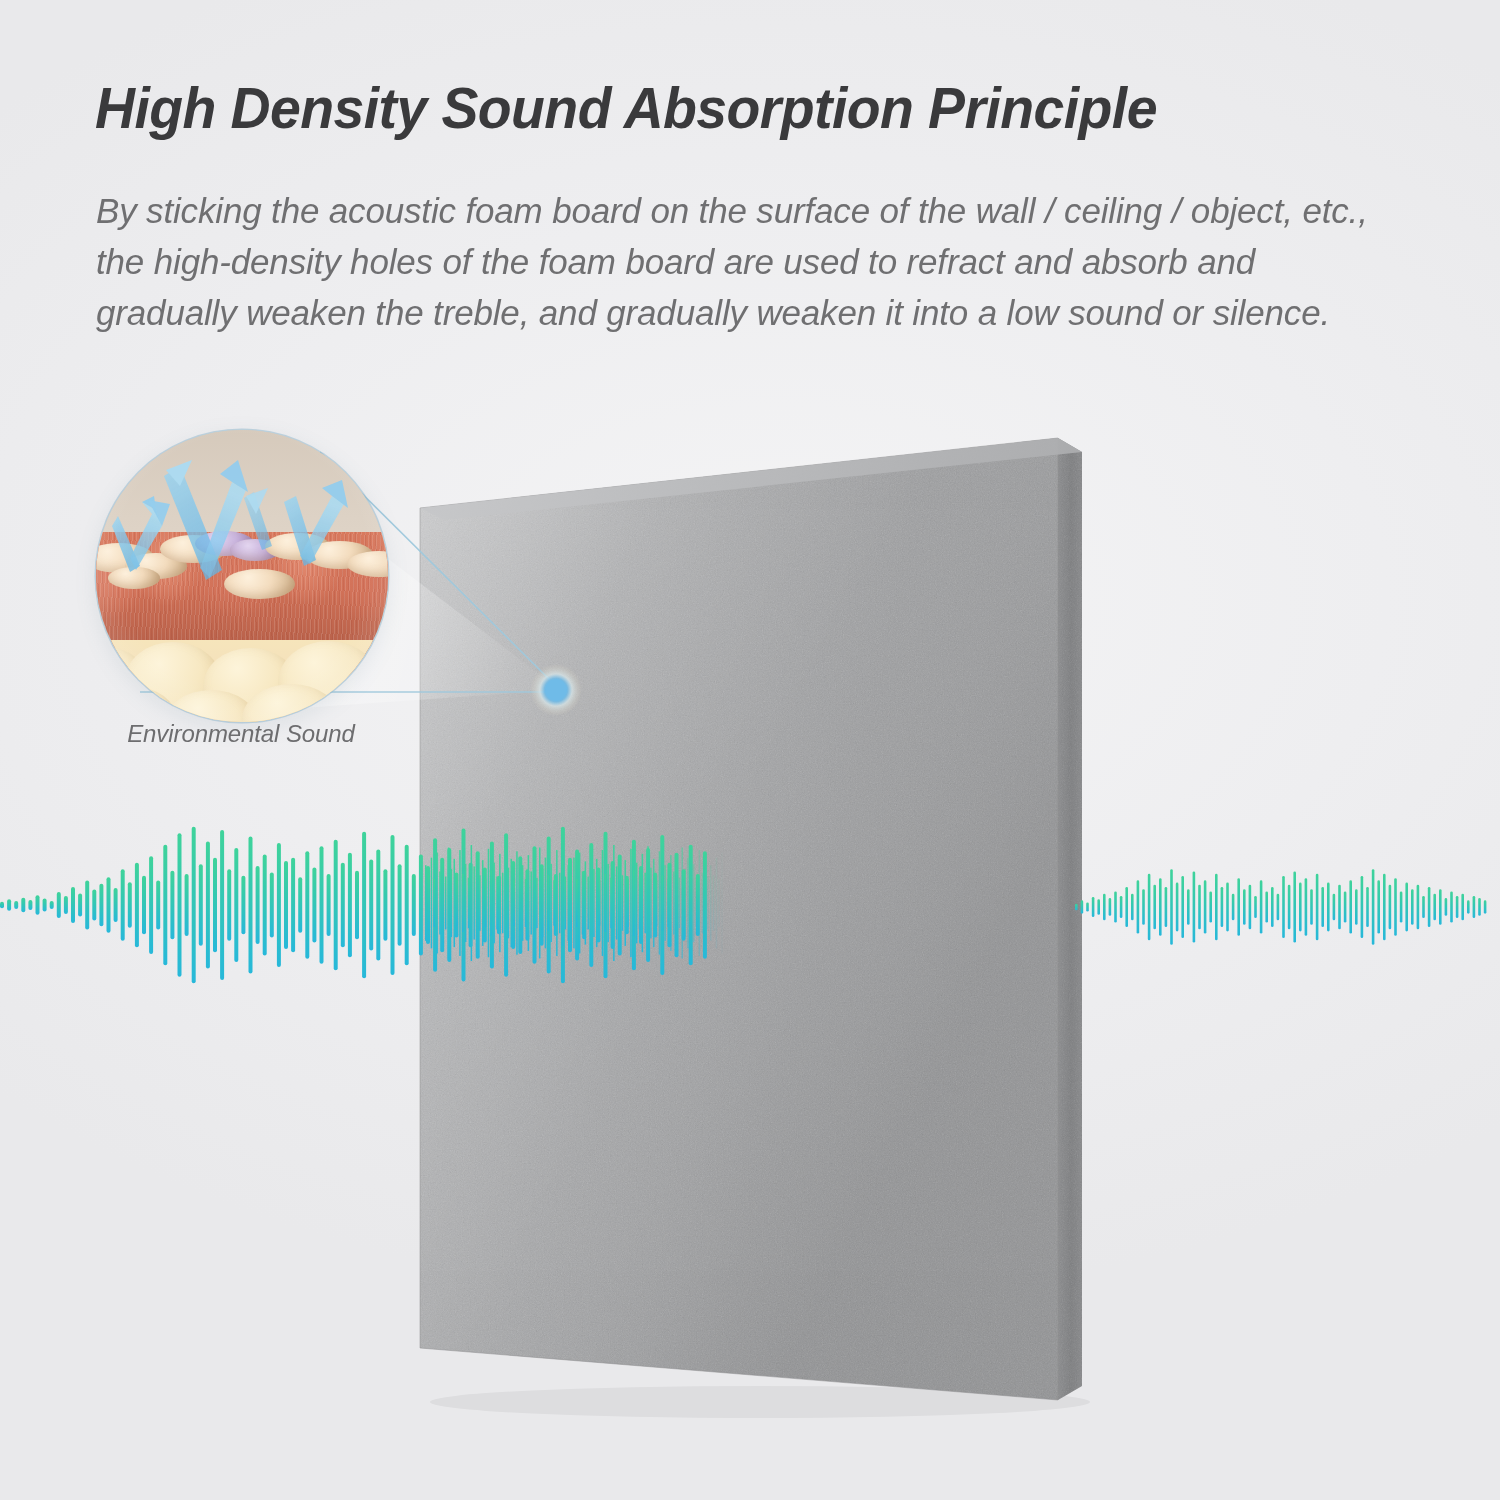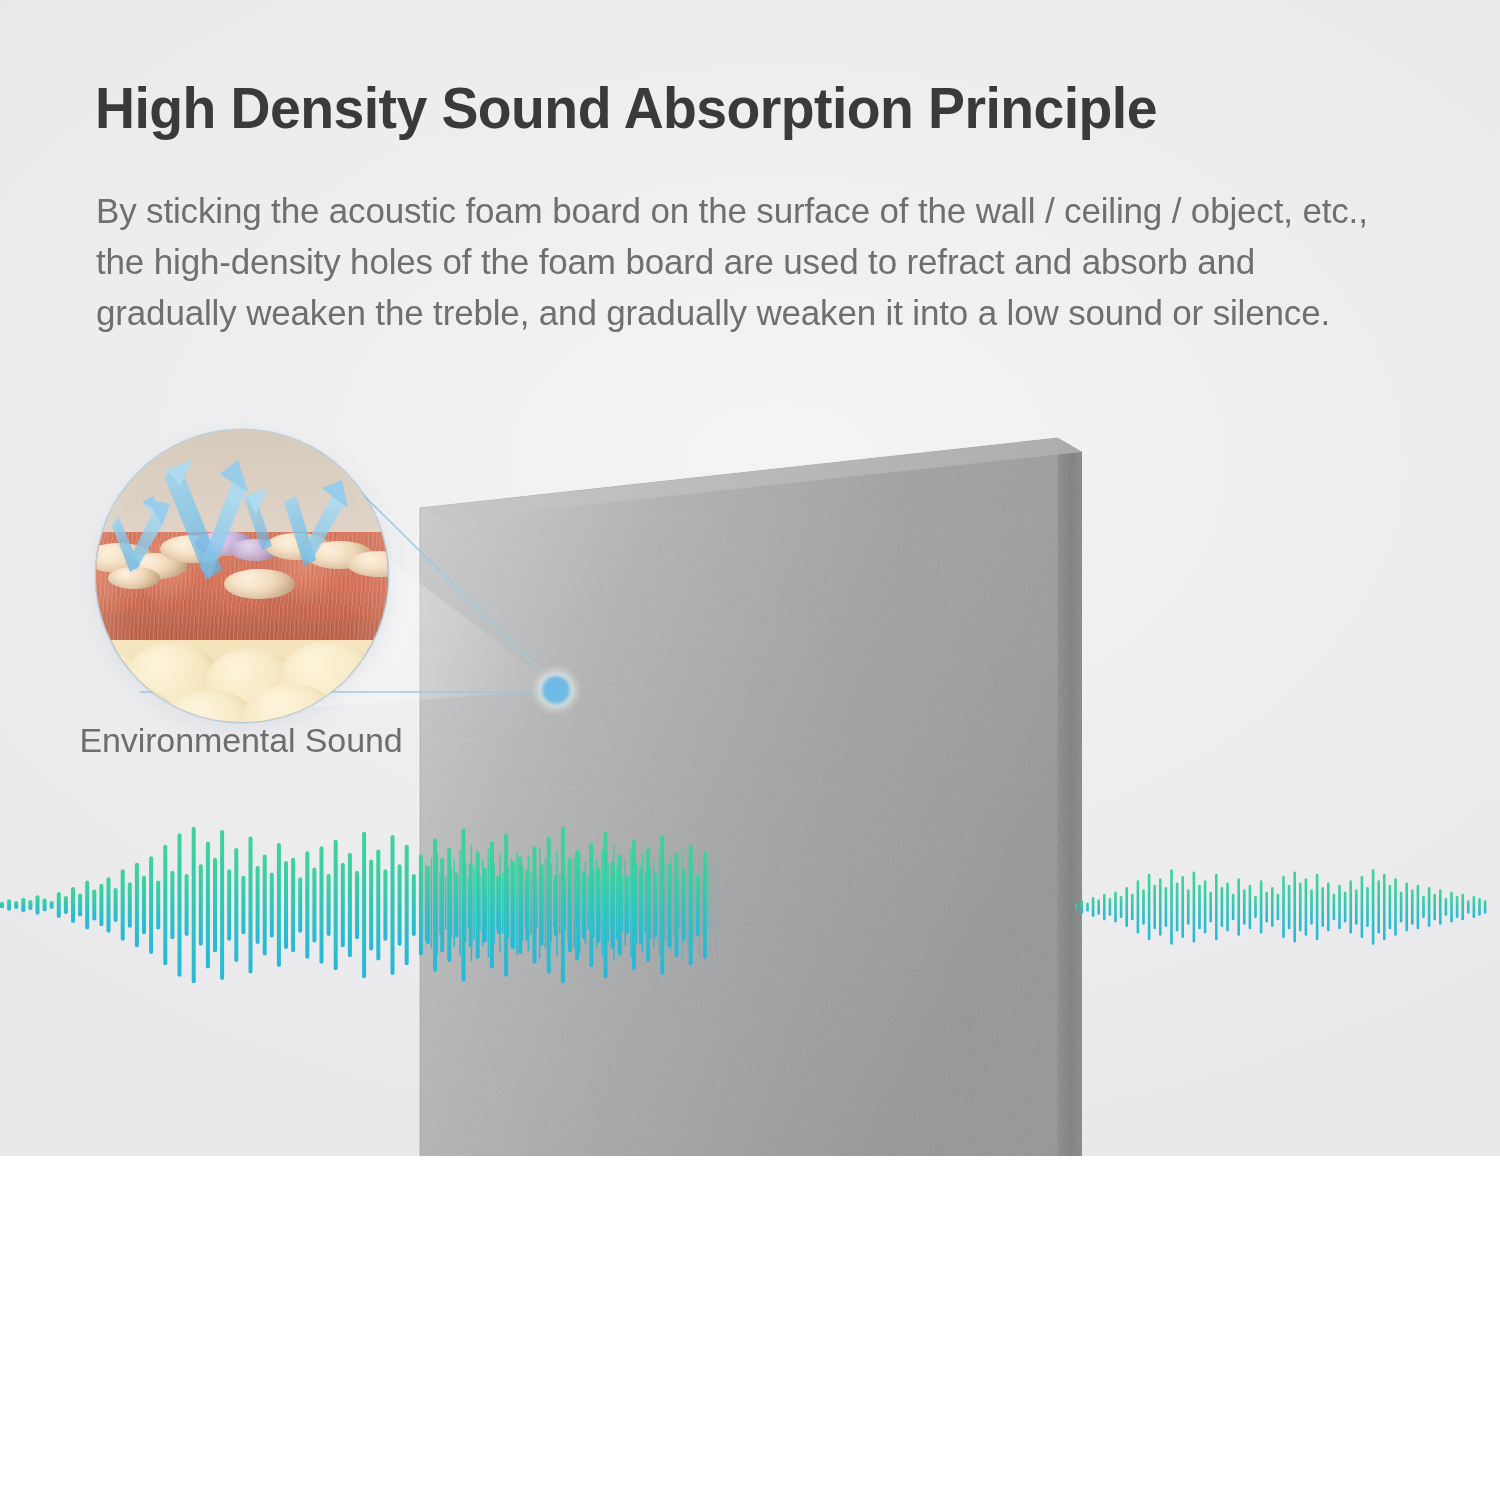--- a/index.html
+++ b/index.html
@@ -3,24 +3,25 @@
 <meta charset="utf-8">
 <style>
   html, body {
     margin: 0;
     padding: 0;
     background: #ffffff;
   }
   #page {
     position: relative;
     width: 1500px;
-    height: 1156px;
+    height: 1500px;
     overflow: hidden;
     background: #eeeef0;
     font-family: "Liberation Sans", sans-serif;
+    font-style: italic;
   }
 
   
   .bg-grad {
     position: absolute;
     inset: 0;
     background:
       radial-gradient(ellipse 1100px 700px at 52% 40%, #f4f4f5 0%, #eeeef0 55%, #e9e9eb 100%);
   }
 
@@ -138,21 +139,21 @@
   
   .mag-arrows { position: absolute; inset: 0; }
 
   
   .caption {
     position: absolute;
     left: 76px;
     top: 718px;
     width: 330px;
     text-align: center;
-    font-size: 34px;
+    font-size: 24px;
     line-height: 1.30;
     color: #6d6d6f;
     letter-spacing: -0.1px;
   }
 
   
   .wave { position: absolute; }
   .wave-left  { left: 0px;    top: 820px; width: 720px; height: 170px; }
   .wave-right { left: 1075px; top: 866px; width: 425px; height: 82px; }
 </style>

